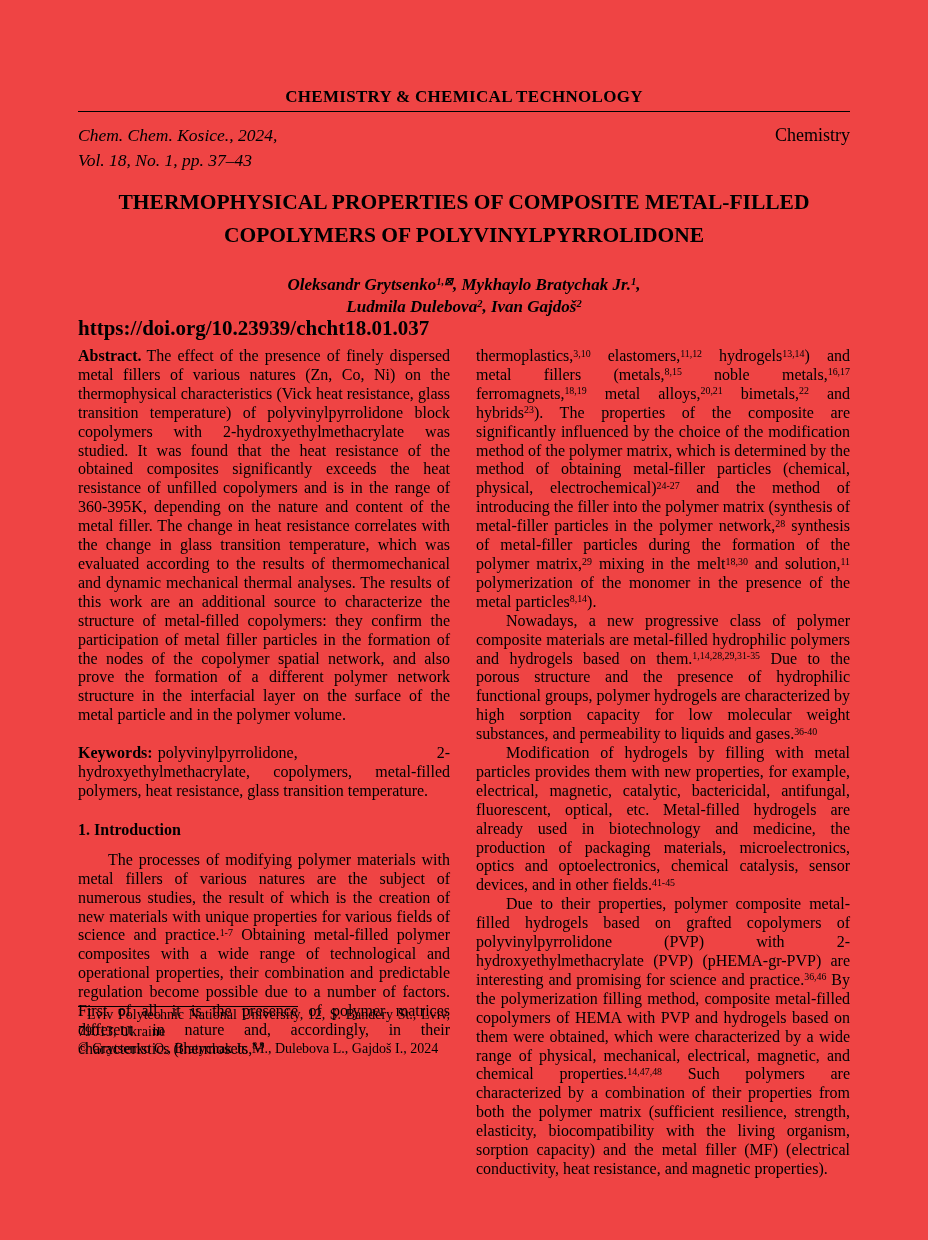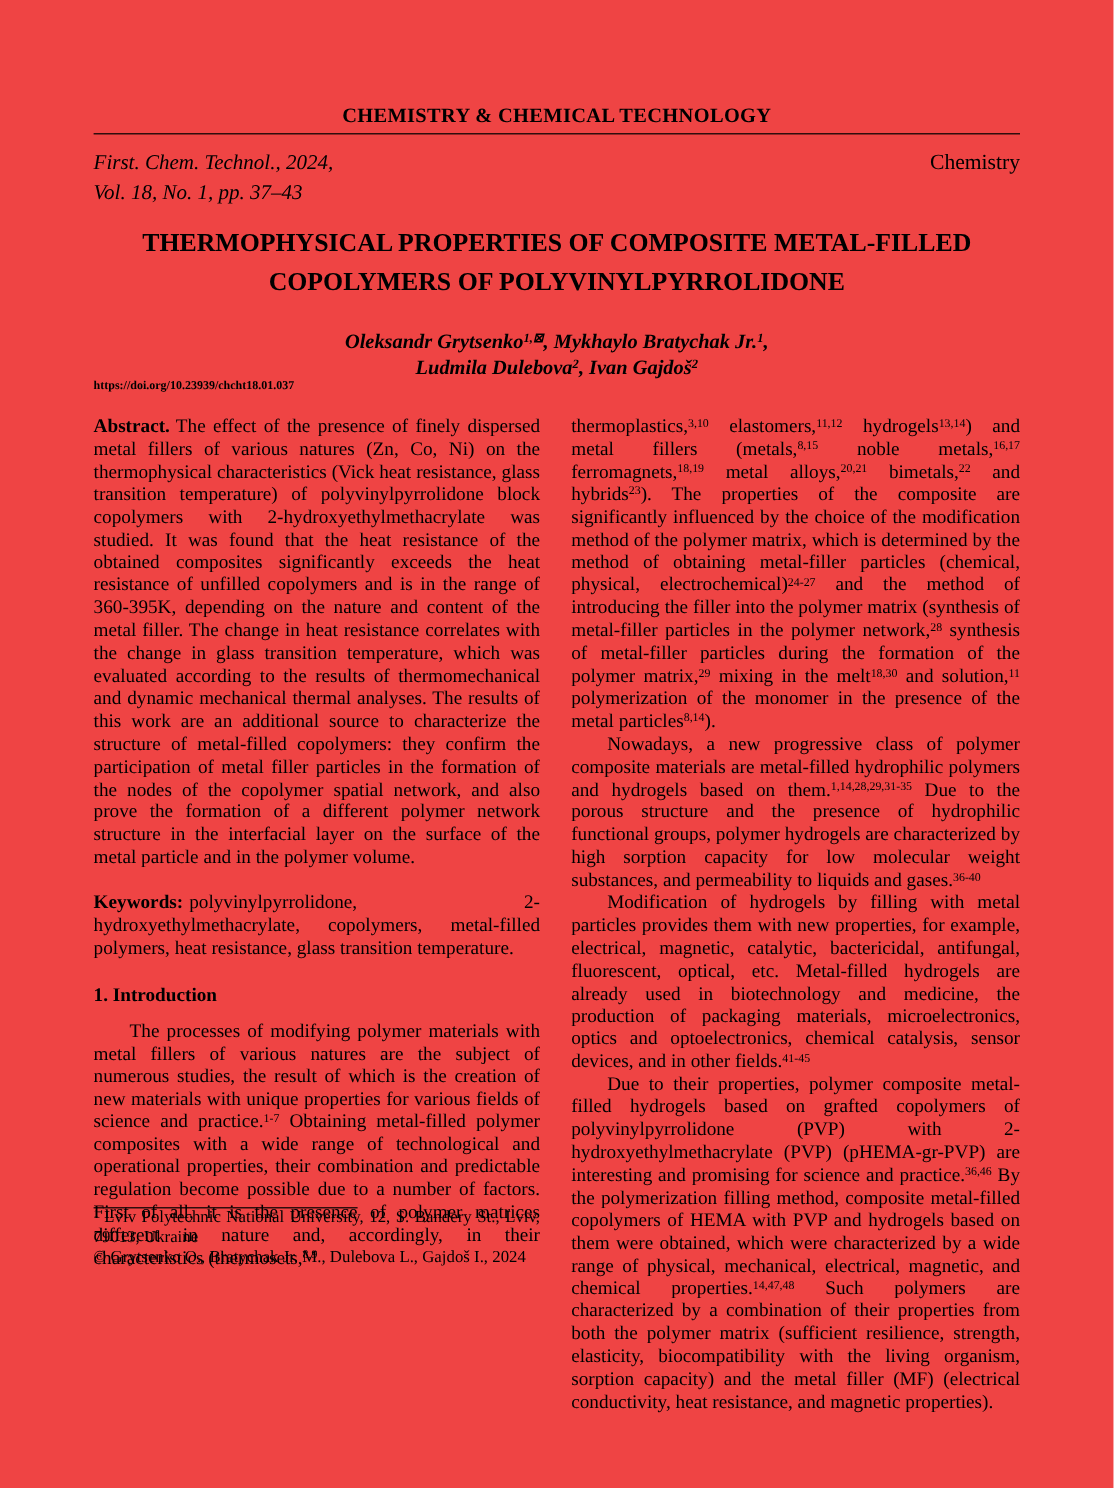--- a/index.html
+++ b/index.html
@@ -24,21 +24,21 @@
   .title{
     position:absolute;top:186px;left:50px;right:50px;text-align:center;
     font-weight:bold;font-size:21.5px;line-height:33px;
   }
   .authors{
     position:absolute;top:256px;left:78px;right:78px;text-align:center;
     font-weight:bold;font-style:italic;font-size:17px;line-height:22px;margin-top:18px;
   }
   .doi{
     position:absolute;top:316px;left:78px;
-    font-weight:bold;font-size:10px;color:#000;text-decoration:none;
+    font-weight:bold;font-size:21px;color:#000;text-decoration:none;
   }
   .columns{
     position:absolute;top:347px;left:78px;right:78px;
     display:flex;gap:26px;
   }
   .col{font-size:16px;line-height:18.9px;text-align:justify;hyphens:auto;}
   .col-left{width:372px;flex:none;}
   .col-right{width:374px;flex:none;}
   .col p{margin:0;padding:0;}
   .col p.ind{text-indent:30px;}
@@ -68,21 +68,21 @@
 <body>
 
 <div class="page">
 
   <div class="running-head">CHEMISTRY &amp; CHEMICAL TECHNOLOGY</div>
 
   <div class="head-rule"></div>
 
   <div class="cite-row">
     <div class="cite-left">
-      <div>First. Chem. Technol., 2024,</div>
+      <div>Chem. Chem. Kosice., 2024,</div>
       <div>Vol. 18, No. 1, pp. 37–43</div>
     </div>
     <div class="cite-right">Chemistry</div>
   </div>
 
   <div class="title">
     <div>THERMOPHYSICAL PROPERTIES OF COMPOSITE METAL-FILLED</div>
     <div>COPOLYMERS OF POLYVINYLPYRROLIDONE</div>
   </div>
 

